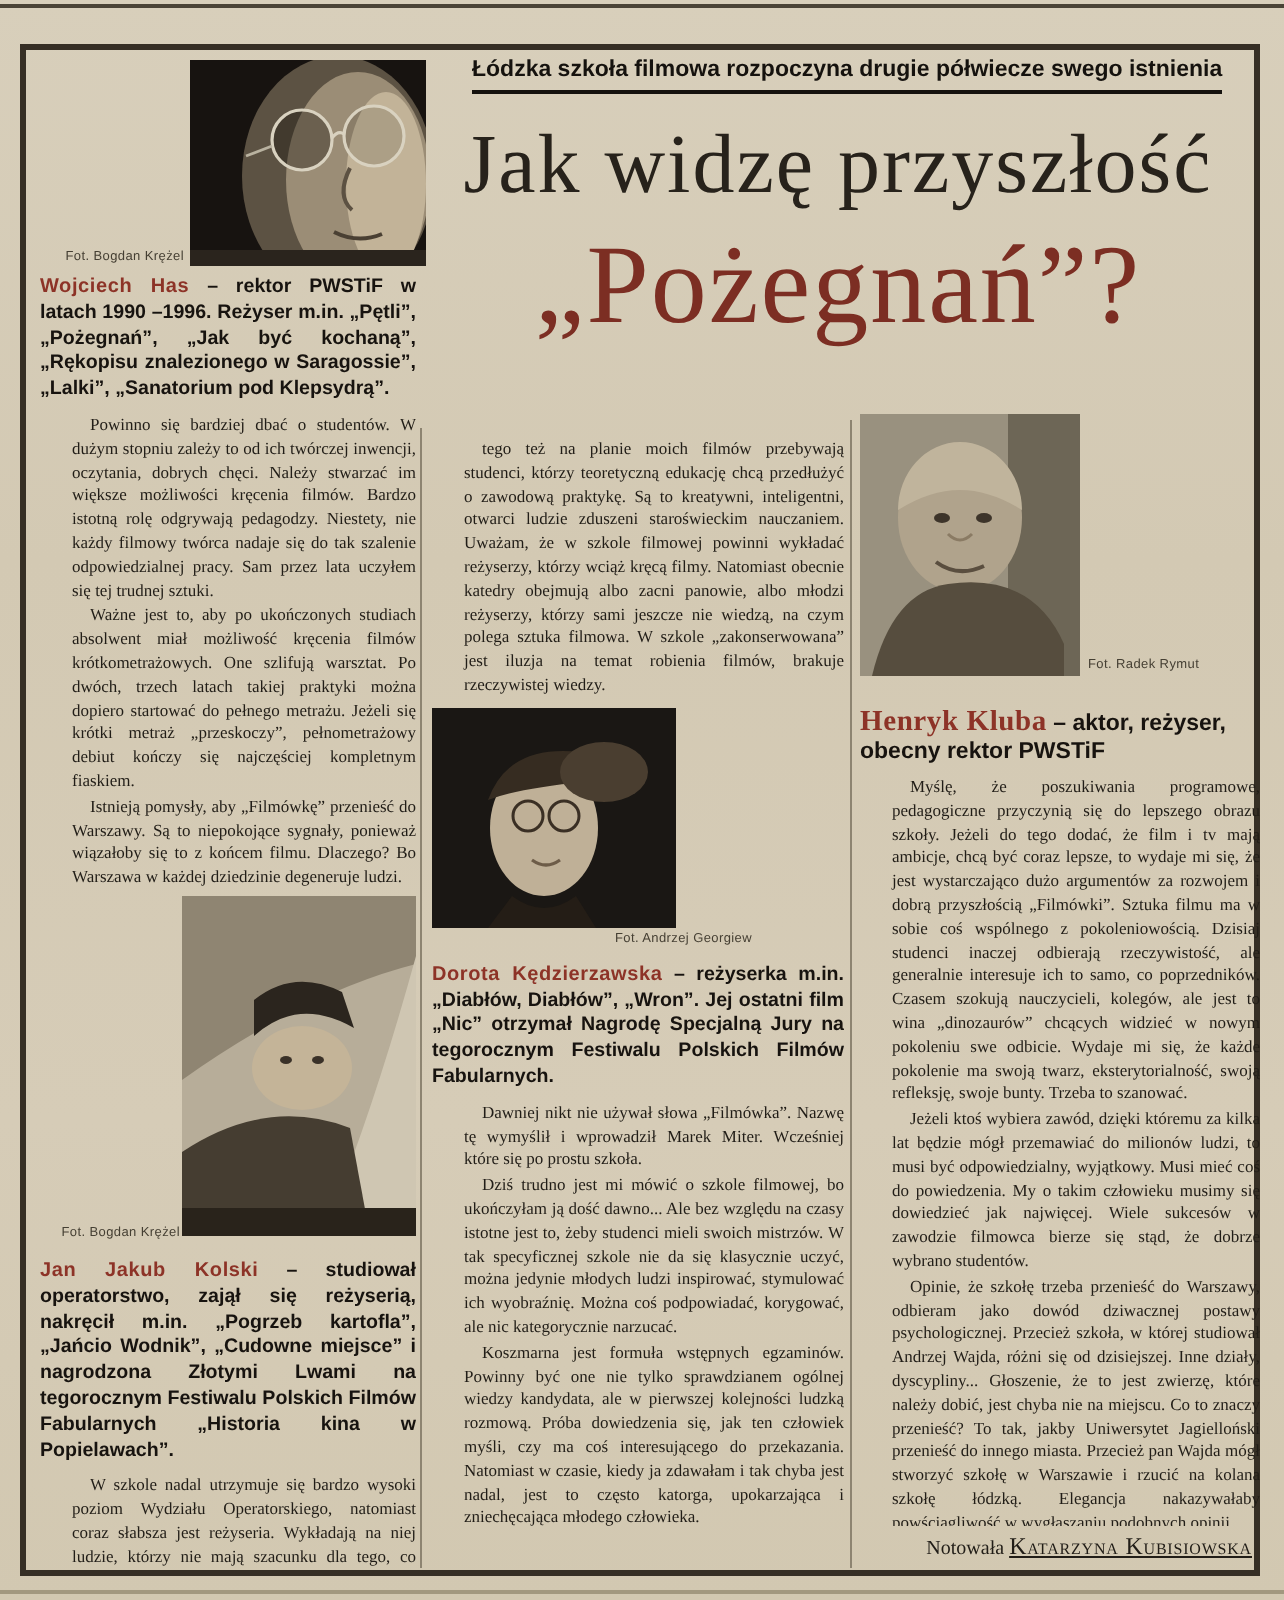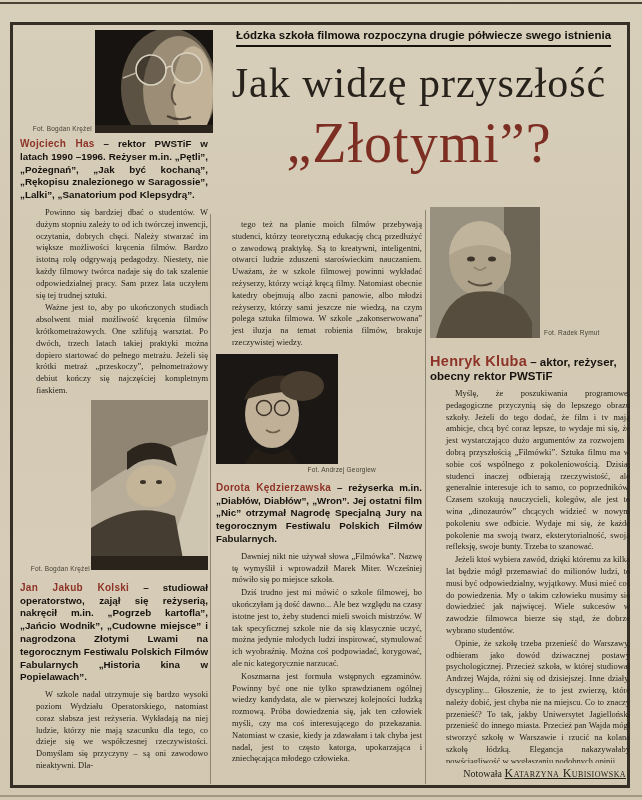--- a/index.html
+++ b/index.html
@@ -22,21 +22,21 @@
   
   .col{position:absolute;font-size:8.5px;line-height:11.8px;text-align:justify;overflow:hidden;}
   .col p{margin:0 0 1px 16px;text-indent:9px;}
   .col-left{left:20px;top:138px;width:188px;height:648px;}
   .col-mid{left:216px;top:219px;width:206px;height:581px;}
   .col-right{left:430px;top:207px;width:200px;height:556px;}
   .bio{font-family:"Liberation Sans",sans-serif;font-weight:bold;font-size:9.8px;
        line-height:12.8px;color:#17130f;text-indent:0 !important;margin:0 0 5px 0 !important;}
   .bio .name{color:#8d3327;font-size:10px;letter-spacing:.3px;}
   .kluba-bio{font-size:11.5px;line-height:14px;text-align:left;margin-top:13px !important;}
-  .kluba-bio .name{font-size:14.5px;}
+  .kluba-bio .name{font-size:14.5px;font-family:Liberation Serif, serif;}
   .caption{font-family:"Liberation Sans",sans-serif;font-size:6.5px;color:#453f33;
            letter-spacing:.2px;line-height:8px;}
   
   .photo-has{position:absolute;left:95px;top:30px;width:118px;height:103px;}
   .caption-has{position:absolute;left:24px;top:125px;width:68px;text-align:right;}
   .kolski-wrap{position:relative;width:188px;height:176px;margin:3px 0 6px 0;}
   .kolski-wrap svg{position:absolute;right:0;top:0;}
   .caption-kolski{position:absolute;left:10px;bottom:3px;width:60px;text-align:right;}
   .dorota-wrap{position:relative;width:206px;height:124px;margin:5px 0 4px 0;}
   .dorota-wrap svg{position:absolute;left:0;top:0;}
@@ -77,27 +77,28 @@
     </svg>
   </div>
   <div class="caption caption-has">Fot. Bogdan Krężel</div>
 
   <div class="banner">
     <span>Łódzka szkoła filmowa rozpoczyna drugie półwiecze swego istnienia</span>
   </div>
 
   <div class="title">
     <div class="l1">Jak widzę przyszłość</div>
-    <div class="l2">„Złotymi”?</div>
+    <div class="l2">„Pożegnań”?</div>
   </div>
 
   <div class="col col-left">
     <p class="bio"><span class="name">Wojciech Has</span> <span>– rektor PWSTiF w latach 1990 –1996. Reżyser m.in. „Pętli”, „Pożegnań”, „Jak być kochaną”, „Rękopisu znalezionego w Saragossie”, „Lalki”, „Sanatorium pod Klepsydrą”.</span></p>
     <p>Powinno się bardziej dbać o studentów. W dużym stopniu zależy to od ich twórczej inwencji, oczytania, dobrych chęci. Należy stwarzać im większe możliwości kręcenia filmów. Bardzo istotną rolę odgrywają pedagodzy. Niestety, nie każdy filmowy twórca nadaje się do tak szalenie odpowiedzialnej pracy. Sam przez lata uczyłem się tej trudnej sztuki.</p>
     <p>Ważne jest to, aby po ukończonych studiach absolwent miał możliwość kręcenia filmów krótkometrażowych. One szlifują warsztat. Po dwóch, trzech latach takiej praktyki można dopiero startować do pełnego metrażu. Jeżeli się krótki metraż „przeskoczy”, pełnometrażowy debiut kończy się najczęściej kompletnym fiaskiem.</p>
+    <p>Istnieją pomysły, aby „Filmówkę” przenieść do Warszawy. Są to niepokojące sygnały, ponieważ wiązałoby się to z końcem filmu. Dlaczego? Bo Warszawa w każdej dziedzinie degeneruje ludzi.</p>
     <div class="kolski-wrap">
       <svg width="117" height="170" viewBox="0 0 117 170">
         <rect width="117" height="170" fill="#b7ad99"></rect>
         <path d="M0 0 H117 V34 Q62 48 0 92 Z" fill="#8f8572"></path>
         <path d="M117 30 V170 H70 Q95 110 117 30 Z" fill="#cfc6b2"></path>
         <path d="M36 70 q22 -20 50 -4 l-6 -18 q-24 -12 -44 4 z" fill="#2b251e"></path>
         <ellipse cx="60" cy="86" rx="25" ry="21" fill="#c4b498"></ellipse>
         <ellipse cx="52" cy="82" rx="3" ry="2" fill="#3a3128"></ellipse>
         <ellipse cx="68" cy="82" rx="3" ry="2" fill="#3a3128"></ellipse>
         <path d="M0 128 q42 -28 84 -12 l10 54 H0 Z" fill="#453d31"></path>
@@ -120,21 +121,21 @@
         <path d="M28 46 q10 -28 46 -24 q20 2 26 18 q-12 -6 -24 -3 q-32 3 -48 9 z" fill="#362c21"></path>
         <ellipse cx="86" cy="32" rx="22" ry="15" fill="#4a3e30"></ellipse>
         <circle cx="48" cy="54" r="7.5" stroke="#3a2f24" stroke-width="1.5" fill="none"></circle>
         <circle cx="66" cy="54" r="7.5" stroke="#3a2f24" stroke-width="1.5" fill="none"></circle>
         <path d="M50 76 q7 5 14 0" stroke="#6d5c48" stroke-width="1.6" fill="none"></path>
         <path d="M40 94 q16 12 32 0 l10 16 H28 Z" fill="#241d16"></path>
       </svg>
       <div class="caption caption-dorota">Fot. Andrzej Georgiew</div>
     </div>
     <p class="bio"><span class="name">Dorota Kędzierzawska</span> <span>– reżyserka m.in. „Diabłów, Diabłów”, „Wron”. Jej ostatni film „Nic” otrzymał Nagrodę Specjalną Jury na tegorocznym Festiwalu Polskich Filmów Fabularnych.</span></p>
-    <p>Dawniej nikt nie używał słowa „Filmówka”. Nazwę tę wymyślił i wprowadził Marek Miter. Wcześniej mówiło się po miejsce szkoła.</p>
+    <p>Dawniej nikt nie używał słowa „Filmówka”. Nazwę tę wymyślił i wprowadził Marek Miter. Wcześniej które się po prostu szkoła.</p>
     <p>Dziś trudno jest mi mówić o szkole filmowej, bo ukończyłam ją dość dawno... Ale bez względu na czasy istotne jest to, żeby studenci mieli swoich mistrzów. W tak specyficznej szkole nie da się klasycznie uczyć, można jedynie młodych ludzi inspirować, stymulować ich wyobraźnię. Można coś podpowiadać, korygować, ale nic kategorycznie narzucać.</p>
     <p>Koszmarna jest formuła wstępnych egzaminów. Powinny być one nie tylko sprawdzianem ogólnej wiedzy kandydata, ale w pierwszej kolejności ludzką rozmową. Próba dowiedzenia się, jak ten człowiek myśli, czy ma coś interesującego do przekazania. Natomiast w czasie, kiedy ja zdawałam i tak chyba jest nadal, jest to często katorga, upokarzająca i zniechęcająca młodego człowieka.</p>
   </div>
 
   <div class="rule rule-b"></div>
 
   <div class="col col-right">
     <div class="kluba-wrap">
       <svg width="110" height="131" viewBox="0 0 110 131">
         <rect width="110" height="131" fill="#99917f"></rect>

